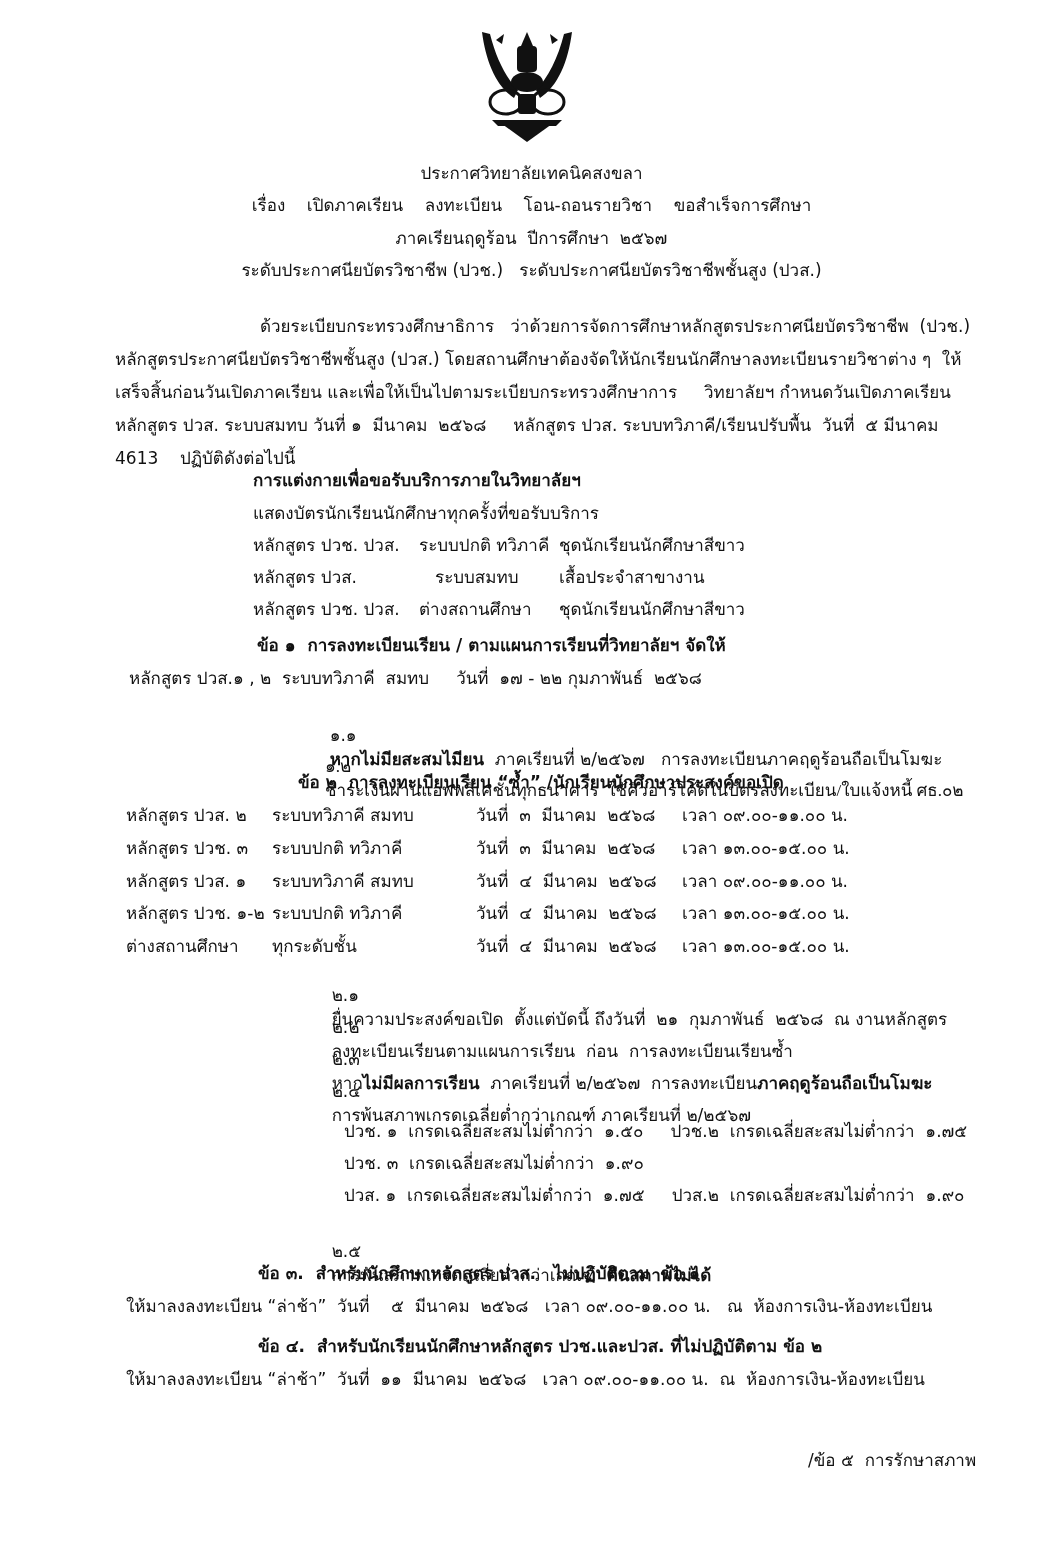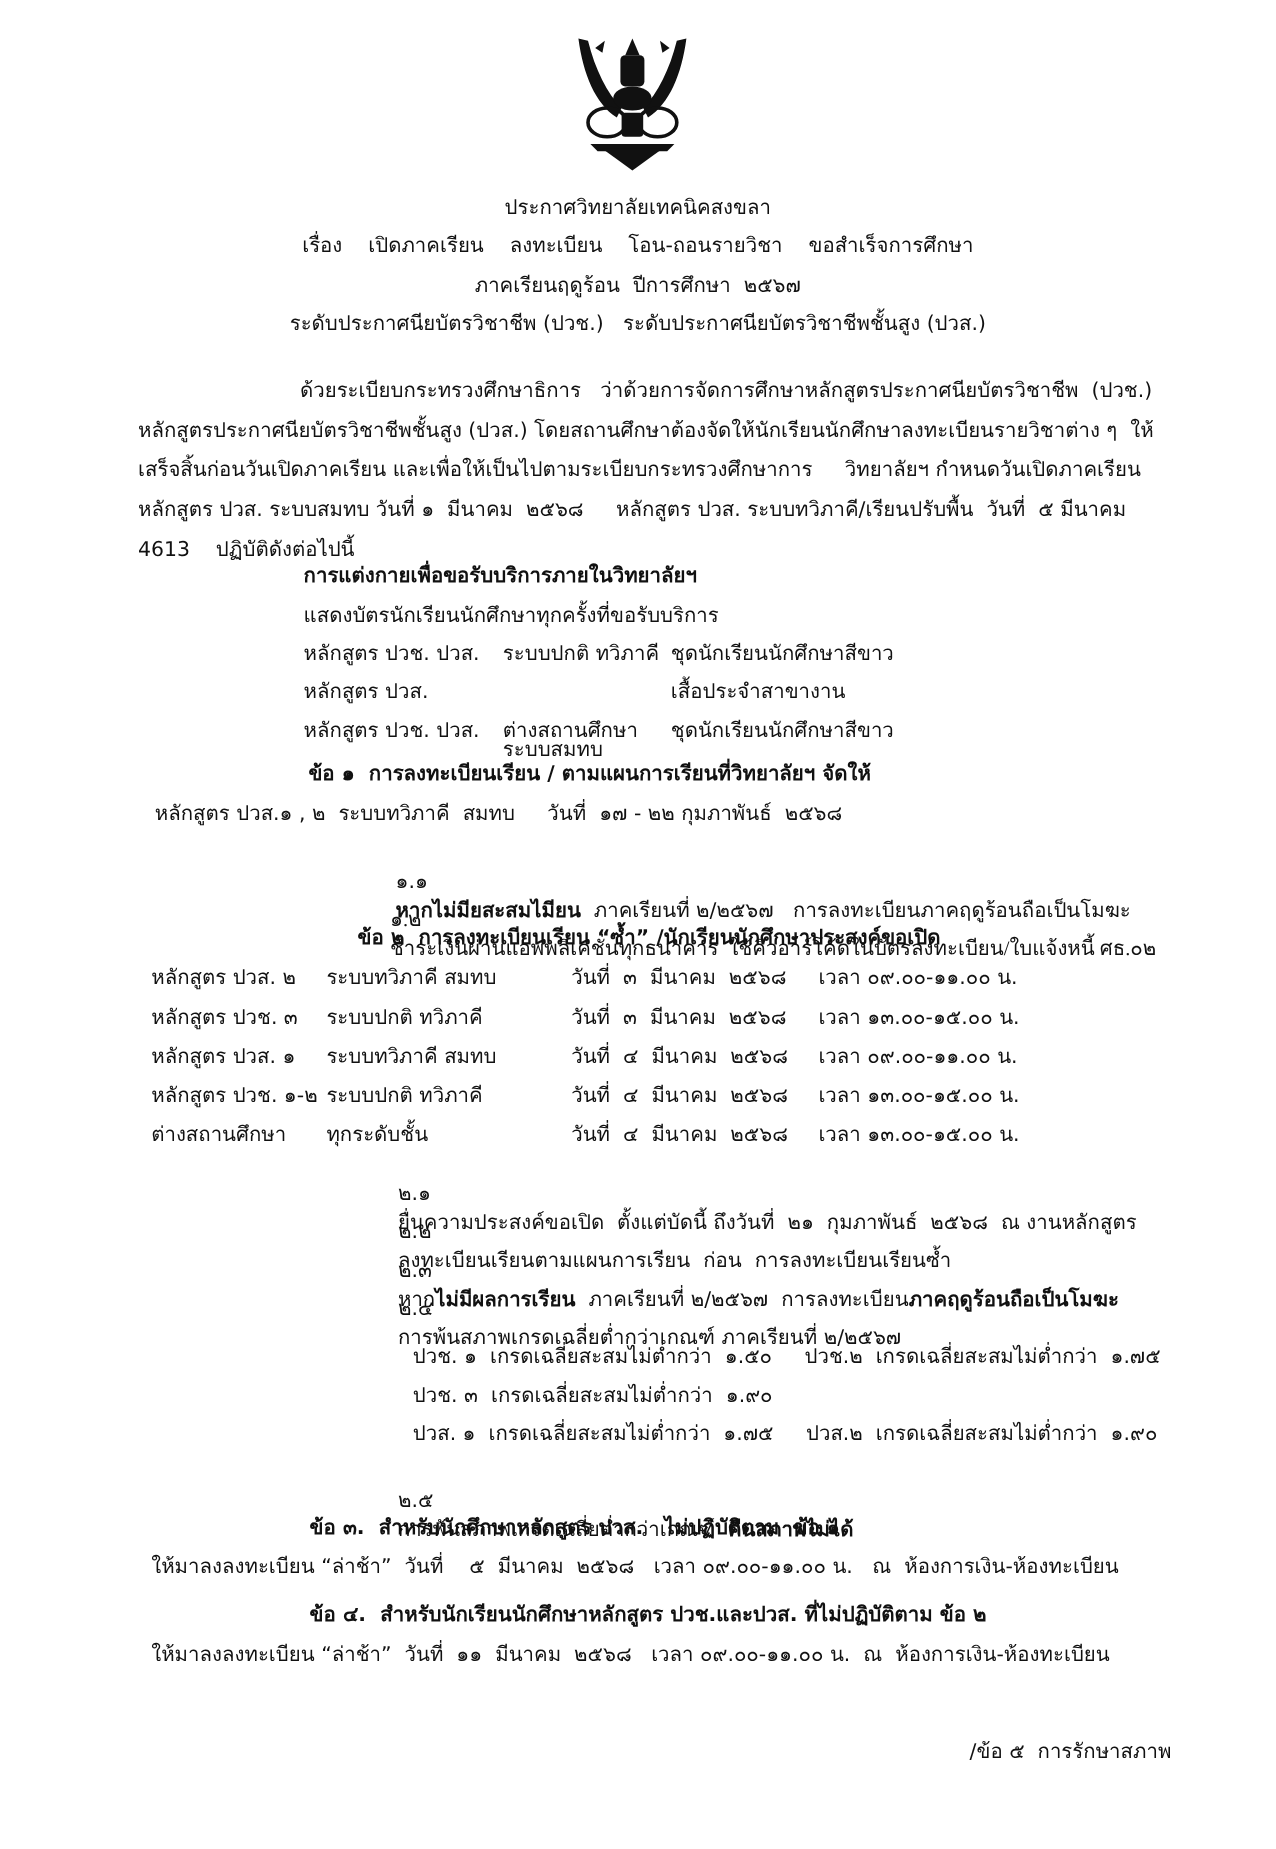--- a/index.html
+++ b/index.html
@@ -40,36 +40,36 @@
       <path d="M30 108 h70 l-6 6 h-58 z"></path>
       <path d="M40 112 l25 18 l25 -18 z"></path>
     </g>
   </svg>
 
   <div class="abs t center" style="top:161px;">ประกาศวิทยาลัยเทคนิคสงขลา</div>
   <div class="abs t center" style="top:193px; white-space:pre;">เรื่อง    เปิดภาคเรียน    ลงทะเบียน    โอน-ถอนรายวิชา    ขอสำเร็จการศึกษา</div>
   <div class="abs t center" style="top:226px; white-space:pre;">ภาคเรียนฤดูร้อน  ปีการศึกษา  ๒๕๖๗</div>
   <div class="abs t center" style="top:258px; white-space:pre;">ระดับประกาศนียบัตรวิชาชีพ (ปวช.)   ระดับประกาศนียบัตรวิชาชีพชั้นสูง (ปวส.)</div>
 
-  <div class="abs t" style="left:250px; top:314px; white-space:pre;">ด้วยระเบียบกระทรวงศึกษาธิการ   ว่าด้วยการจัดการศึกษาหลักสูตรประกาศนียบัตรวิชาชีพ  (ปวช.)</div>
+  <div class="abs t" style="left:260px; top:314px; white-space:pre;">ด้วยระเบียบกระทรวงศึกษาธิการ   ว่าด้วยการจัดการศึกษาหลักสูตรประกาศนียบัตรวิชาชีพ  (ปวช.)</div>
   <div class="abs t" style="left:115px; top:347px; white-space:pre;">หลักสูตรประกาศนียบัตรวิชาชีพชั้นสูง (ปวส.) โดยสถานศึกษาต้องจัดให้นักเรียนนักศึกษาลงทะเบียนรายวิชาต่าง ๆ  ให้</div>
   <div class="abs t" style="left:115px; top:380px; white-space:pre;">เสร็จสิ้นก่อนวันเปิดภาคเรียน และเพื่อให้เป็นไปตามระเบียบกระทรวงศึกษาการ     วิทยาลัยฯ กำหนดวันเปิดภาคเรียน</div>
   <div class="abs t" style="left:115px; top:413px; white-space:pre;">หลักสูตร ปวส. ระบบสมทบ วันที่ ๑  มีนาคม  ๒๕๖๘     หลักสูตร ปวส. ระบบทวิภาคี/เรียนปรับพื้น  วันที่  ๕ มีนาคม</div>
   <div class="abs t" style="left:115px; top:446px; white-space:pre;">4613    ปฏิบัติดังต่อไปนี้</div>
 
   <div class="abs t b" style="left:253px; top:468px;">การแต่งกายเพื่อขอรับบริการภายในวิทยาลัยฯ</div>
   <div class="abs t" style="left:253px; top:501px;">แสดงบัตรนักเรียนนักศึกษาทุกครั้งที่ขอรับบริการ</div>
   <div class="row" style="left:253px; top:533px; width:520px; height:24px;">
     <span style="left:0;">หลักสูตร ปวช. ปวส.</span>
     <span style="left:166px;">ระบบปกติ ทวิภาคี</span>
     <span style="left:306px;">ชุดนักเรียนนักศึกษาสีขาว</span>
   </div>
   <div class="row" style="left:253px; top:565px; width:520px; height:24px;">
     <span style="left:0;">หลักสูตร ปวส.</span>
-    <span style="left:166px;margin-top:48px;">ระบบสมทบ</span>
+    <span style="left:182px;">ระบบสมทบ</span>
     <span style="left:306px;">เสื้อประจำสาขางาน</span>
   </div>
   <div class="row" style="left:253px; top:597px; width:520px; height:24px;">
     <span style="left:0;">หลักสูตร ปวช. ปวส.</span>
     <span style="left:166px;">ต่างสถานศึกษา</span>
     <span style="left:306px;">ชุดนักเรียนนักศึกษาสีขาว</span>
   </div>
 
   <div class="abs t b" style="left:257px; top:633px; white-space:pre;">ข้อ ๑  การลงทะเบียนเรียน / ตามแผนการเรียนที่วิทยาลัยฯ จัดให้</div>
   <div class="abs t" style="left:129px; top:666px; white-space:pre;">หลักสูตร ปวส.๑ , ๒  ระบบทวิภาคี  สมทบ     วันที่  ๑๗ - ๒๒ กุมภาพันธ์  ๒๕๖๘</div>

